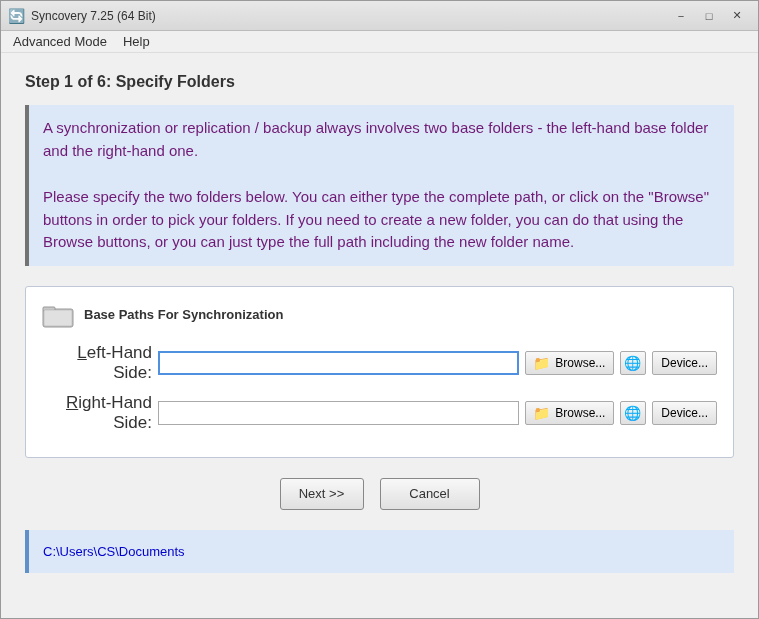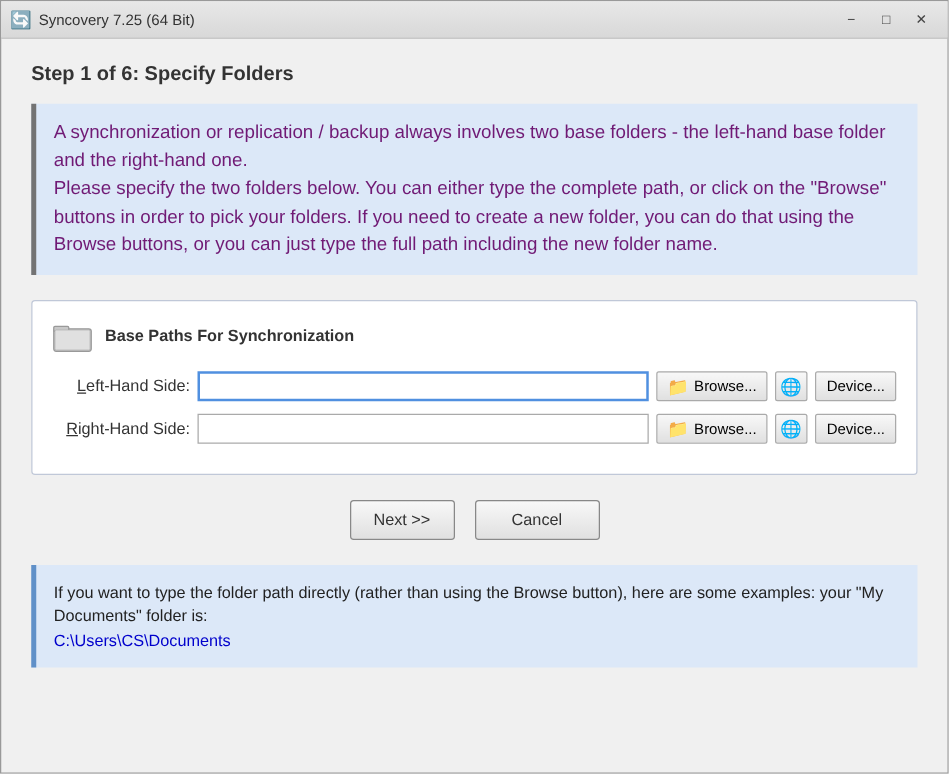--- a/index.html
+++ b/index.html
@@ -103,21 +103,21 @@
     .info-box {
       background: #dce8f8;
       border-left: 4px solid #737373;
       padding: 12px 14px;
       margin-bottom: 20px;
       font-size: 15px;
       color: #701a75;
       line-height: 1.5;
     }
 
-    .info-box p + p { margin-top: 0; }
+    .info-box p + p { margin-top: 24px; }
 
     
     .base-paths-section {
       background: white;
       border: 1px solid #c0c8d8;
       border-radius: 3px;
       padding: 14px 16px;
       margin-bottom: 20px;
     }
 
@@ -145,21 +145,21 @@
 
     .path-row {
       display: flex;
       align-items: center;
       margin-bottom: 10px;
       gap: 6px;
     }
 
     .path-label {
       width: 110px;
-      font-size: 13px;
+      font-size: 17px;
       color: #333;
       text-align: right;
       flex-shrink: 0;
     }
 
     .path-input {
       flex: 1;
       height: 24px;
       border: 2px solid #5090e0;
       padding: 2px 4px;
@@ -263,20 +263,24 @@
   <div class="title-bar">
     <div class="title-bar-icon">🔄</div>
     <span class="title-bar-text">Syncovery 7.25 (64 Bit)</span>
     <div class="window-controls">
       <button class="win-btn">−</button>
       <button class="win-btn">□</button>
       <button class="win-btn close">✕</button>
     </div>
   </div>
 
+  <div class="menu-bar">
+    <div class="menu-item">Advanced Mode</div>
+    <div class="menu-item">Help</div>
+  </div>
 
   <div class="content-area">
 
     <div class="step-title">Step 1 of 6: Specify Folders</div>
 
     <div class="info-box">
       <p>A synchronization or replication / backup always involves two base folders - the left-hand base folder and the right-hand one.</p>
       <p>Please specify the two folders below. You can either type the complete path, or click on the "Browse" buttons in order to pick your folders. If you need to create a new folder, you can do that using the Browse buttons, or you can just type the full path including the new folder name.</p>
     </div>
 
@@ -322,18 +326,17 @@
         <button class="device-btn">Device...</button>
       </div>
     </div>
 
     <div class="buttons-row">
       <button class="btn-next">Next &gt;&gt;</button>
       <button class="btn-cancel">Cancel</button>
     </div>
 
     <div class="bottom-info-box">
-      <p>If you want to type the folder path directly (rather than using the Browse button), here are some examples: your "My Documents" folder is:</p>
       <p style="color:#0000cc;">C:\Users\CS\Documents</p>
     </div>
 
   </div>
 </div>
 
 </body></html>

